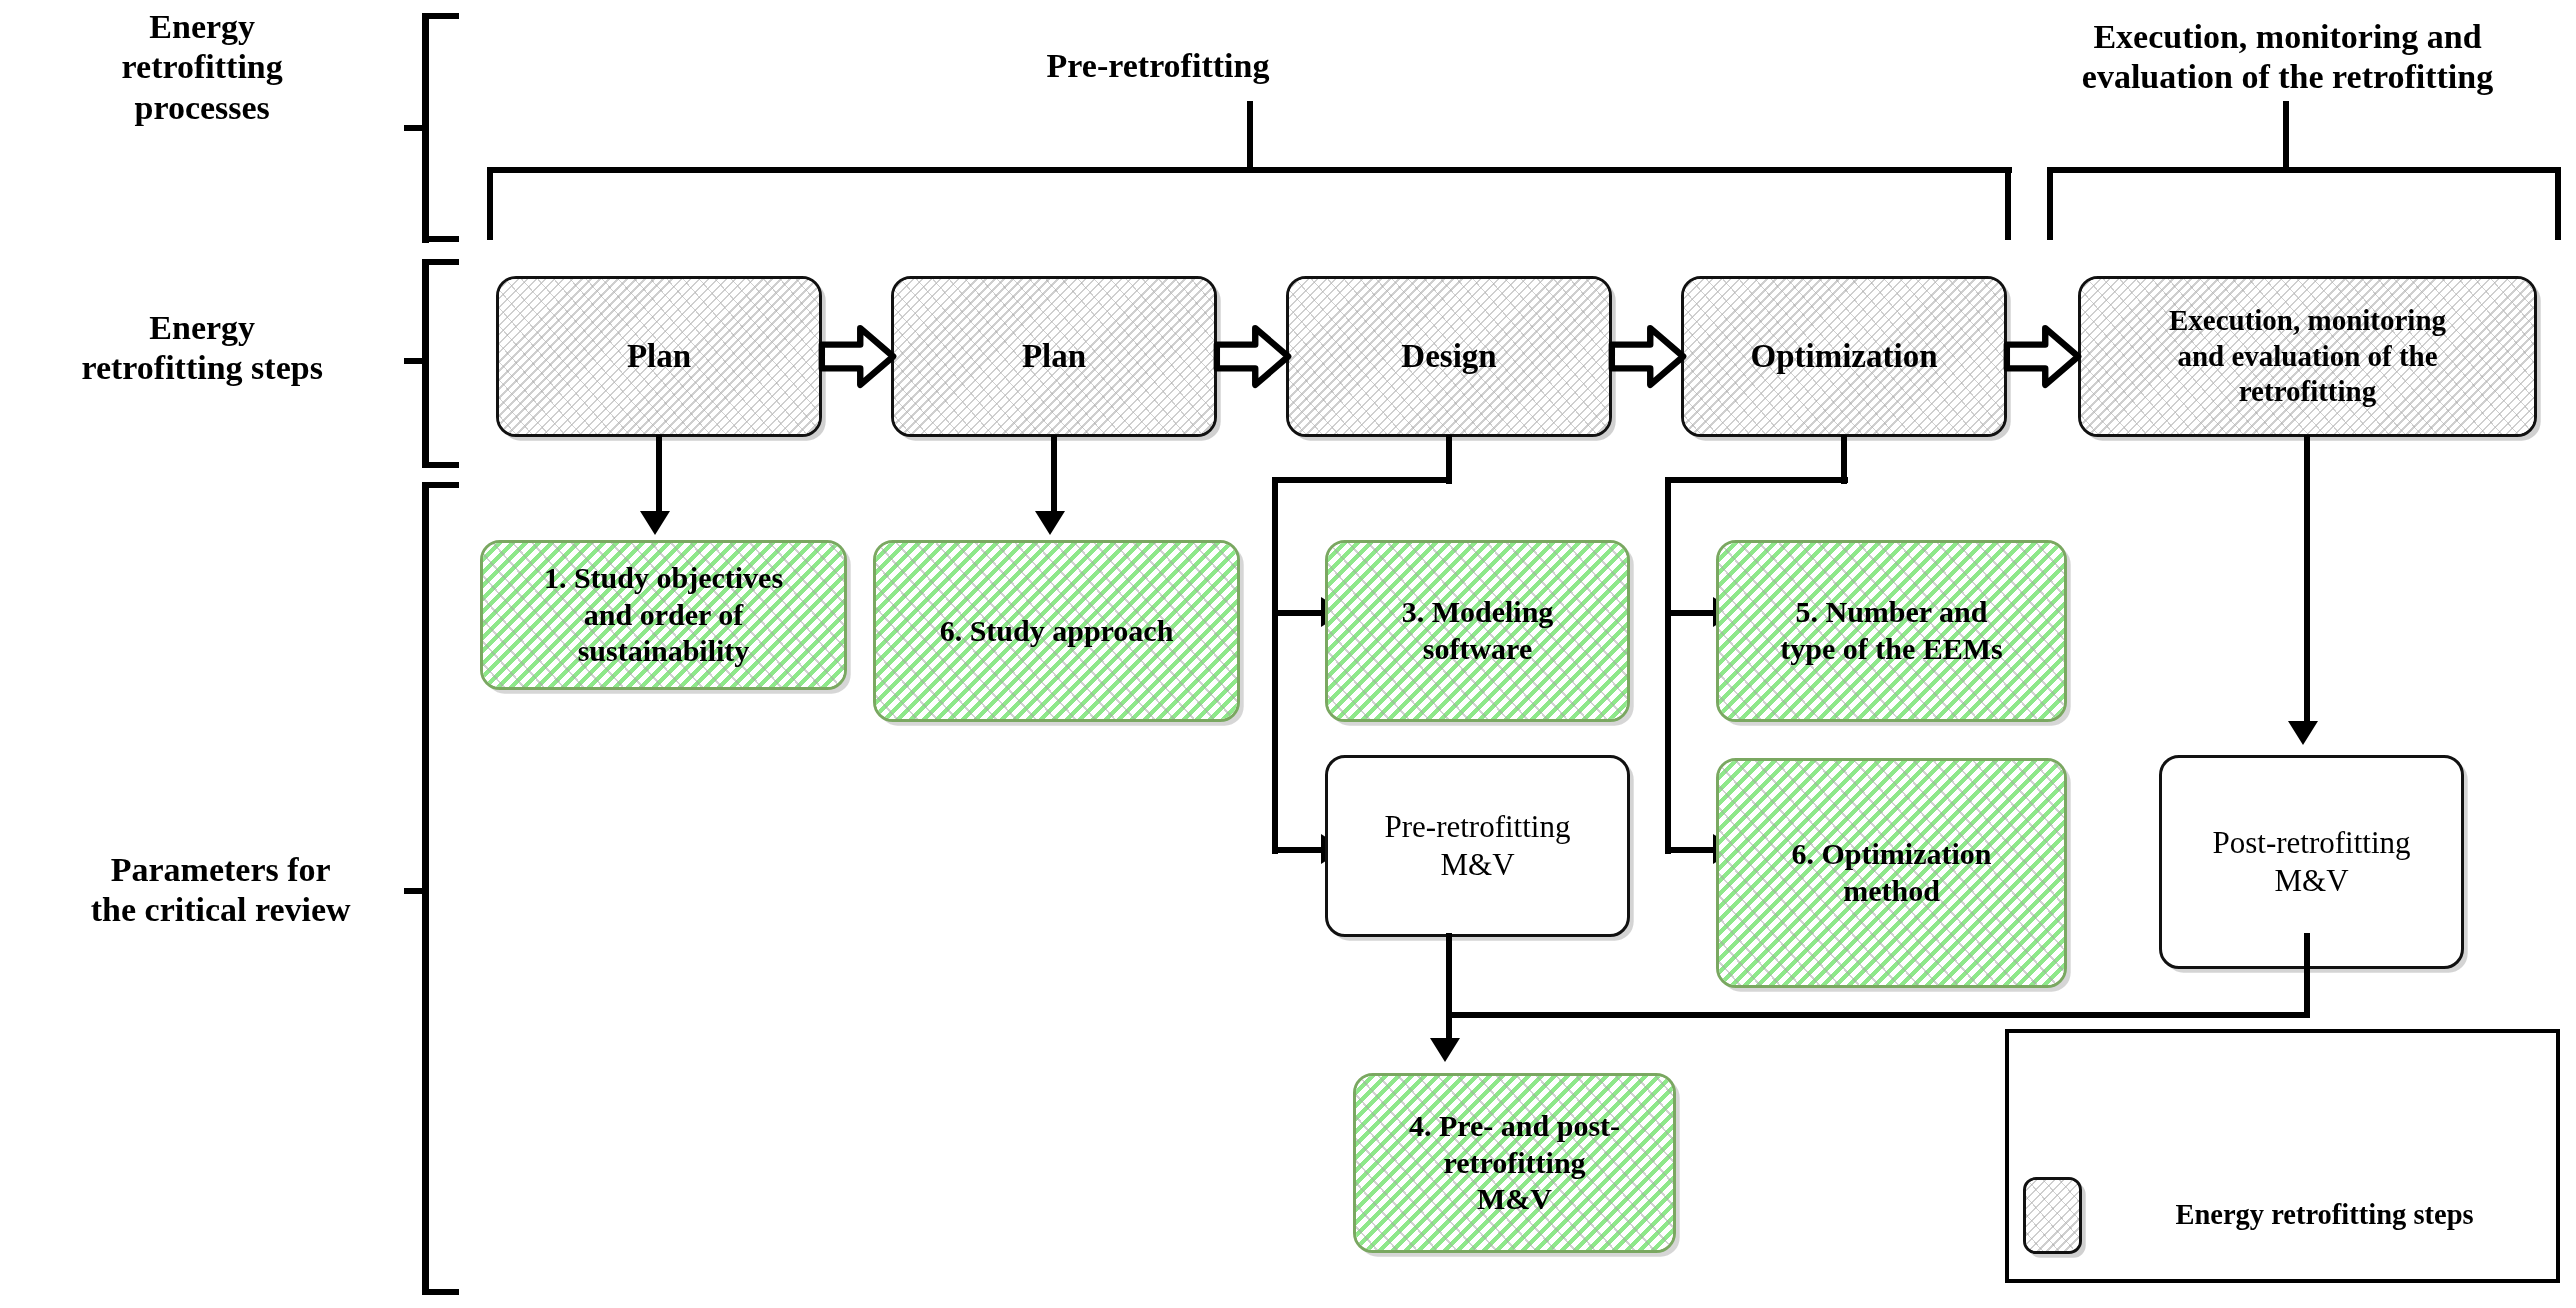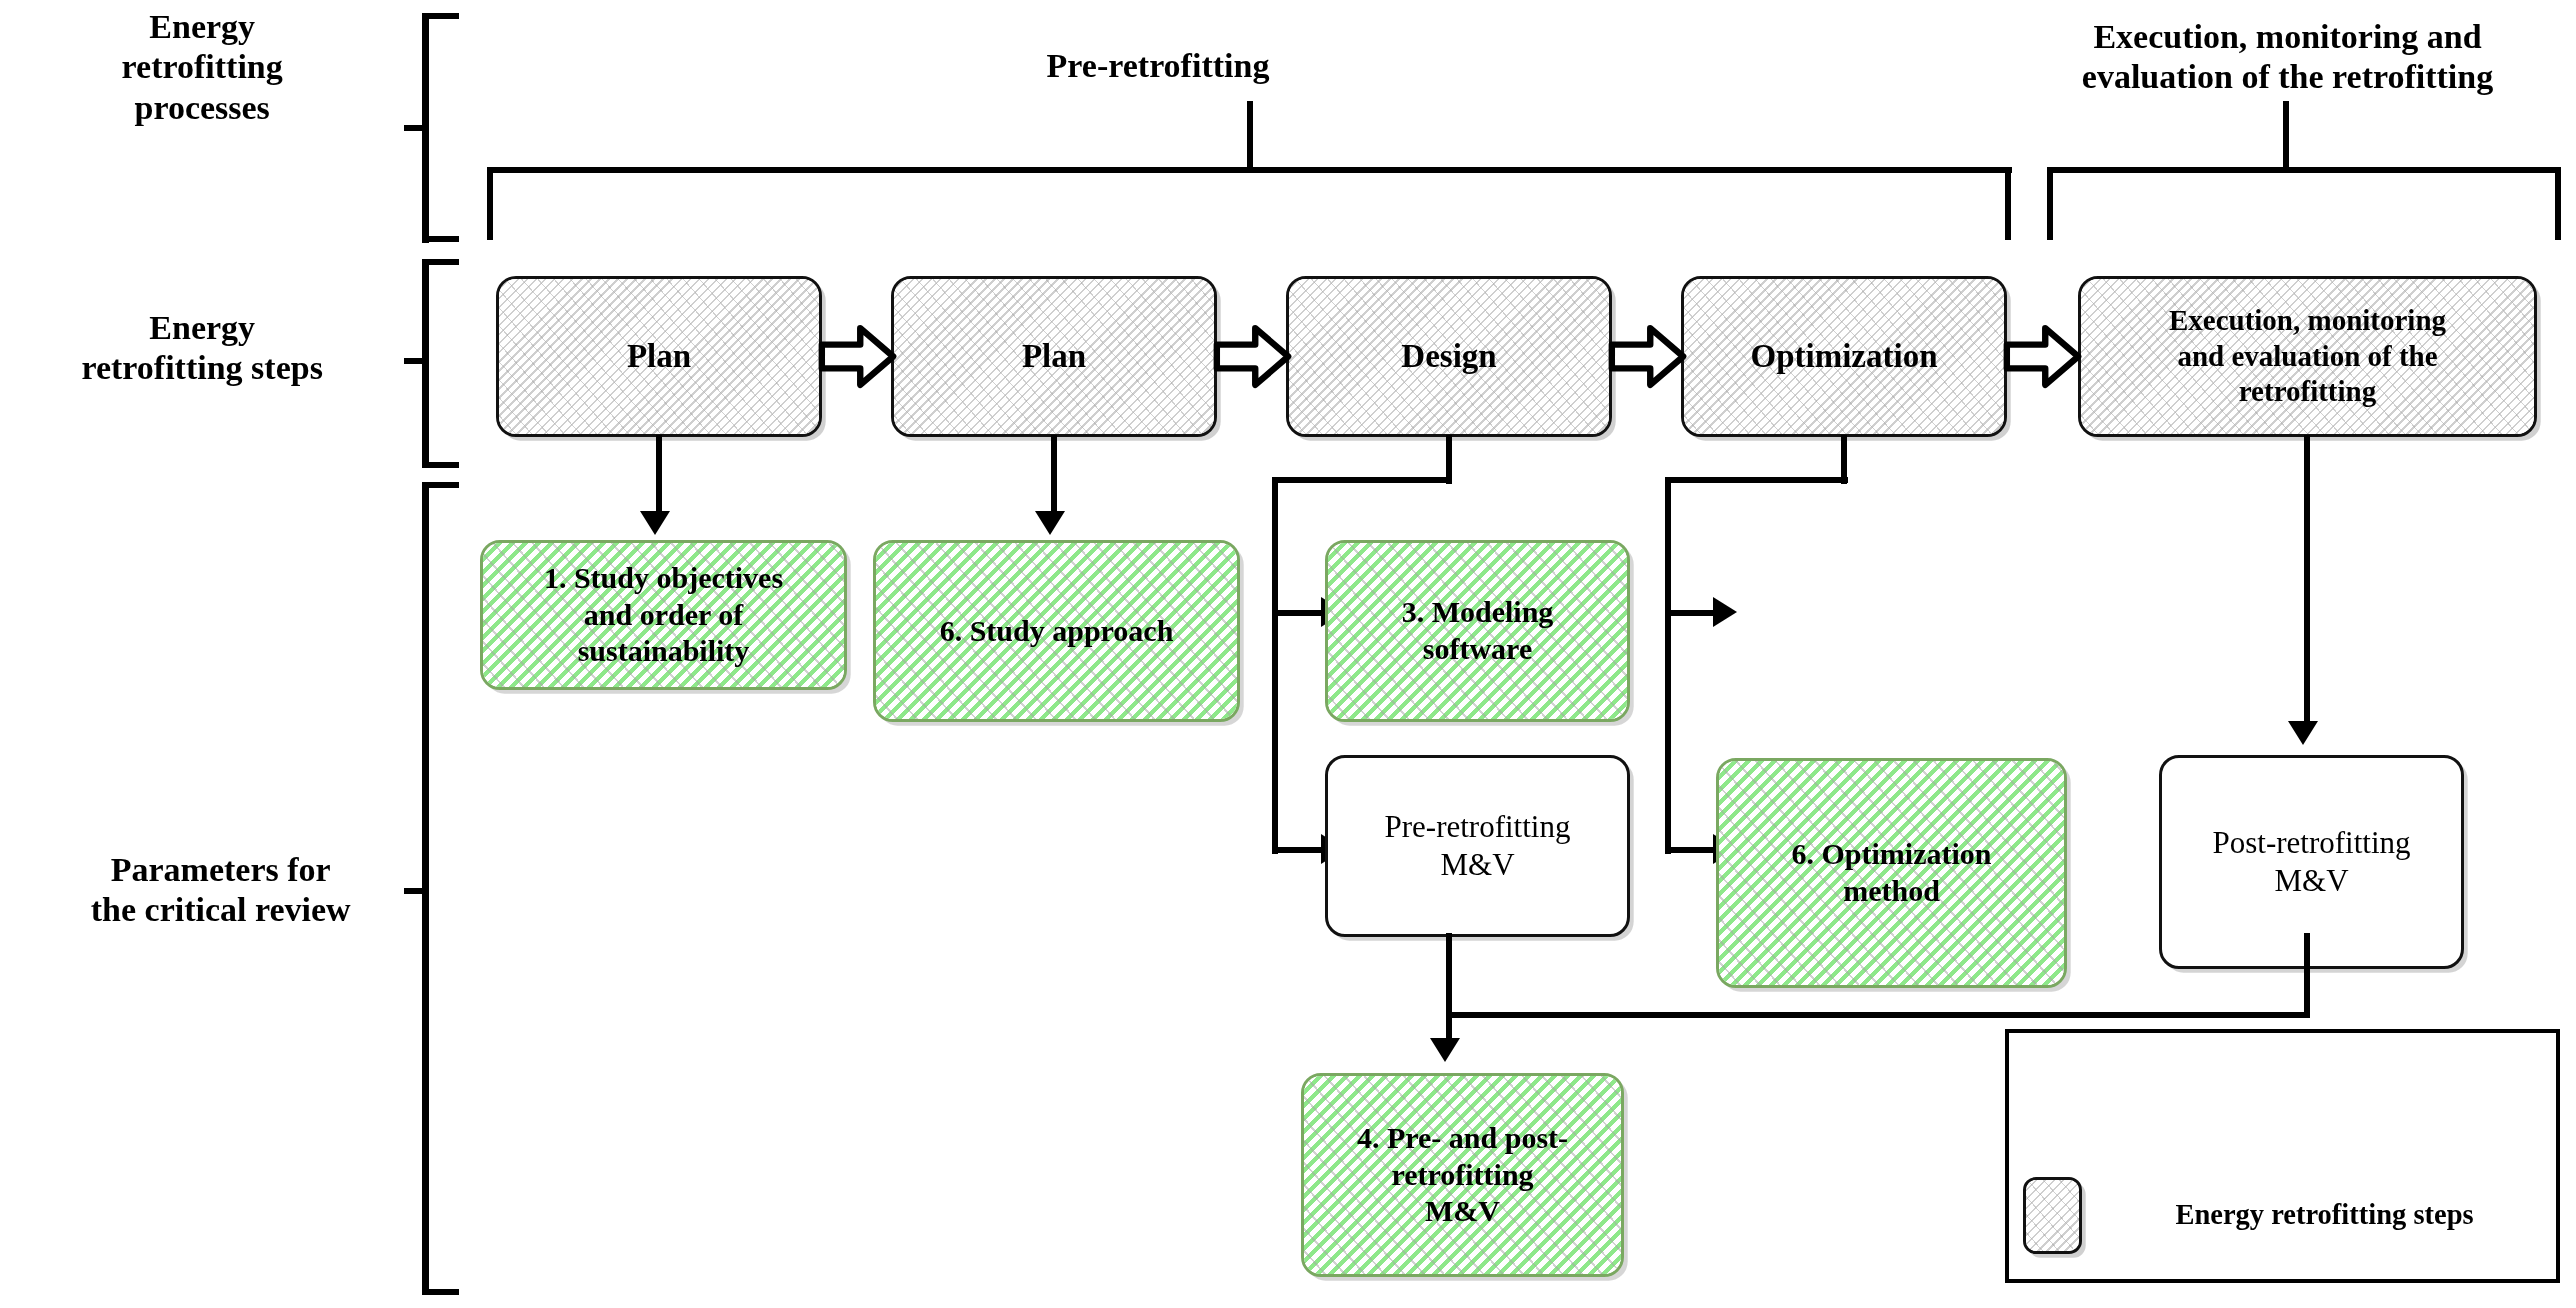--- a/index.html
+++ b/index.html
@@ -209,27 +209,31 @@
   <div class="sbox green bold" style="left:873px;top:540px;width:367px;height:182px;font-size:30px;">
     <div class="shell"></div>
     <div class="txt">6. Study approach</div>
   </div>
 
   <div class="sbox green bold" style="left:1325px;top:540px;width:305px;height:182px;font-size:30px;">
     <div class="shell"></div>
     <div class="txt">3. Modeling<br>software</div>
   </div>
 
+  <div class="sbox green bold" style="left:1716px;top:540px;width:351px;height:182px;font-size:30px;">
+    <div class="shell"></div>
+    <div class="txt">5. Number and<br>type of the EEMs</div>
+  </div>
 
   <div class="sbox green bold" style="left:1716px;top:758px;width:351px;height:230px;font-size:30px;">
     <div class="shell"></div>
     <div class="txt">6. Optimization<br>method</div>
   </div>
 
-  <div class="sbox green bold" style="left:1301px;top:1073px;width:323px;height:204px;font-size:30px;">
+  <div class="sbox green bold" style="left:1353px;top:1073px;width:323px;height:180px;font-size:30px;">
     <div class="shell"></div>
     <div class="txt">4. Pre- and post-<br>retrofitting<br>M&amp;V</div>
   </div>
 
   <div class="sbox white reg" style="left:1325px;top:755px;width:305px;height:182px;font-size:31px;">
     <div class="shell"></div>
     <div class="txt">Pre-retrofitting<br>M&amp;V</div>
   </div>
 
   <div class="sbox white reg" style="left:2159px;top:755px;width:305px;height:214px;font-size:31px;">

